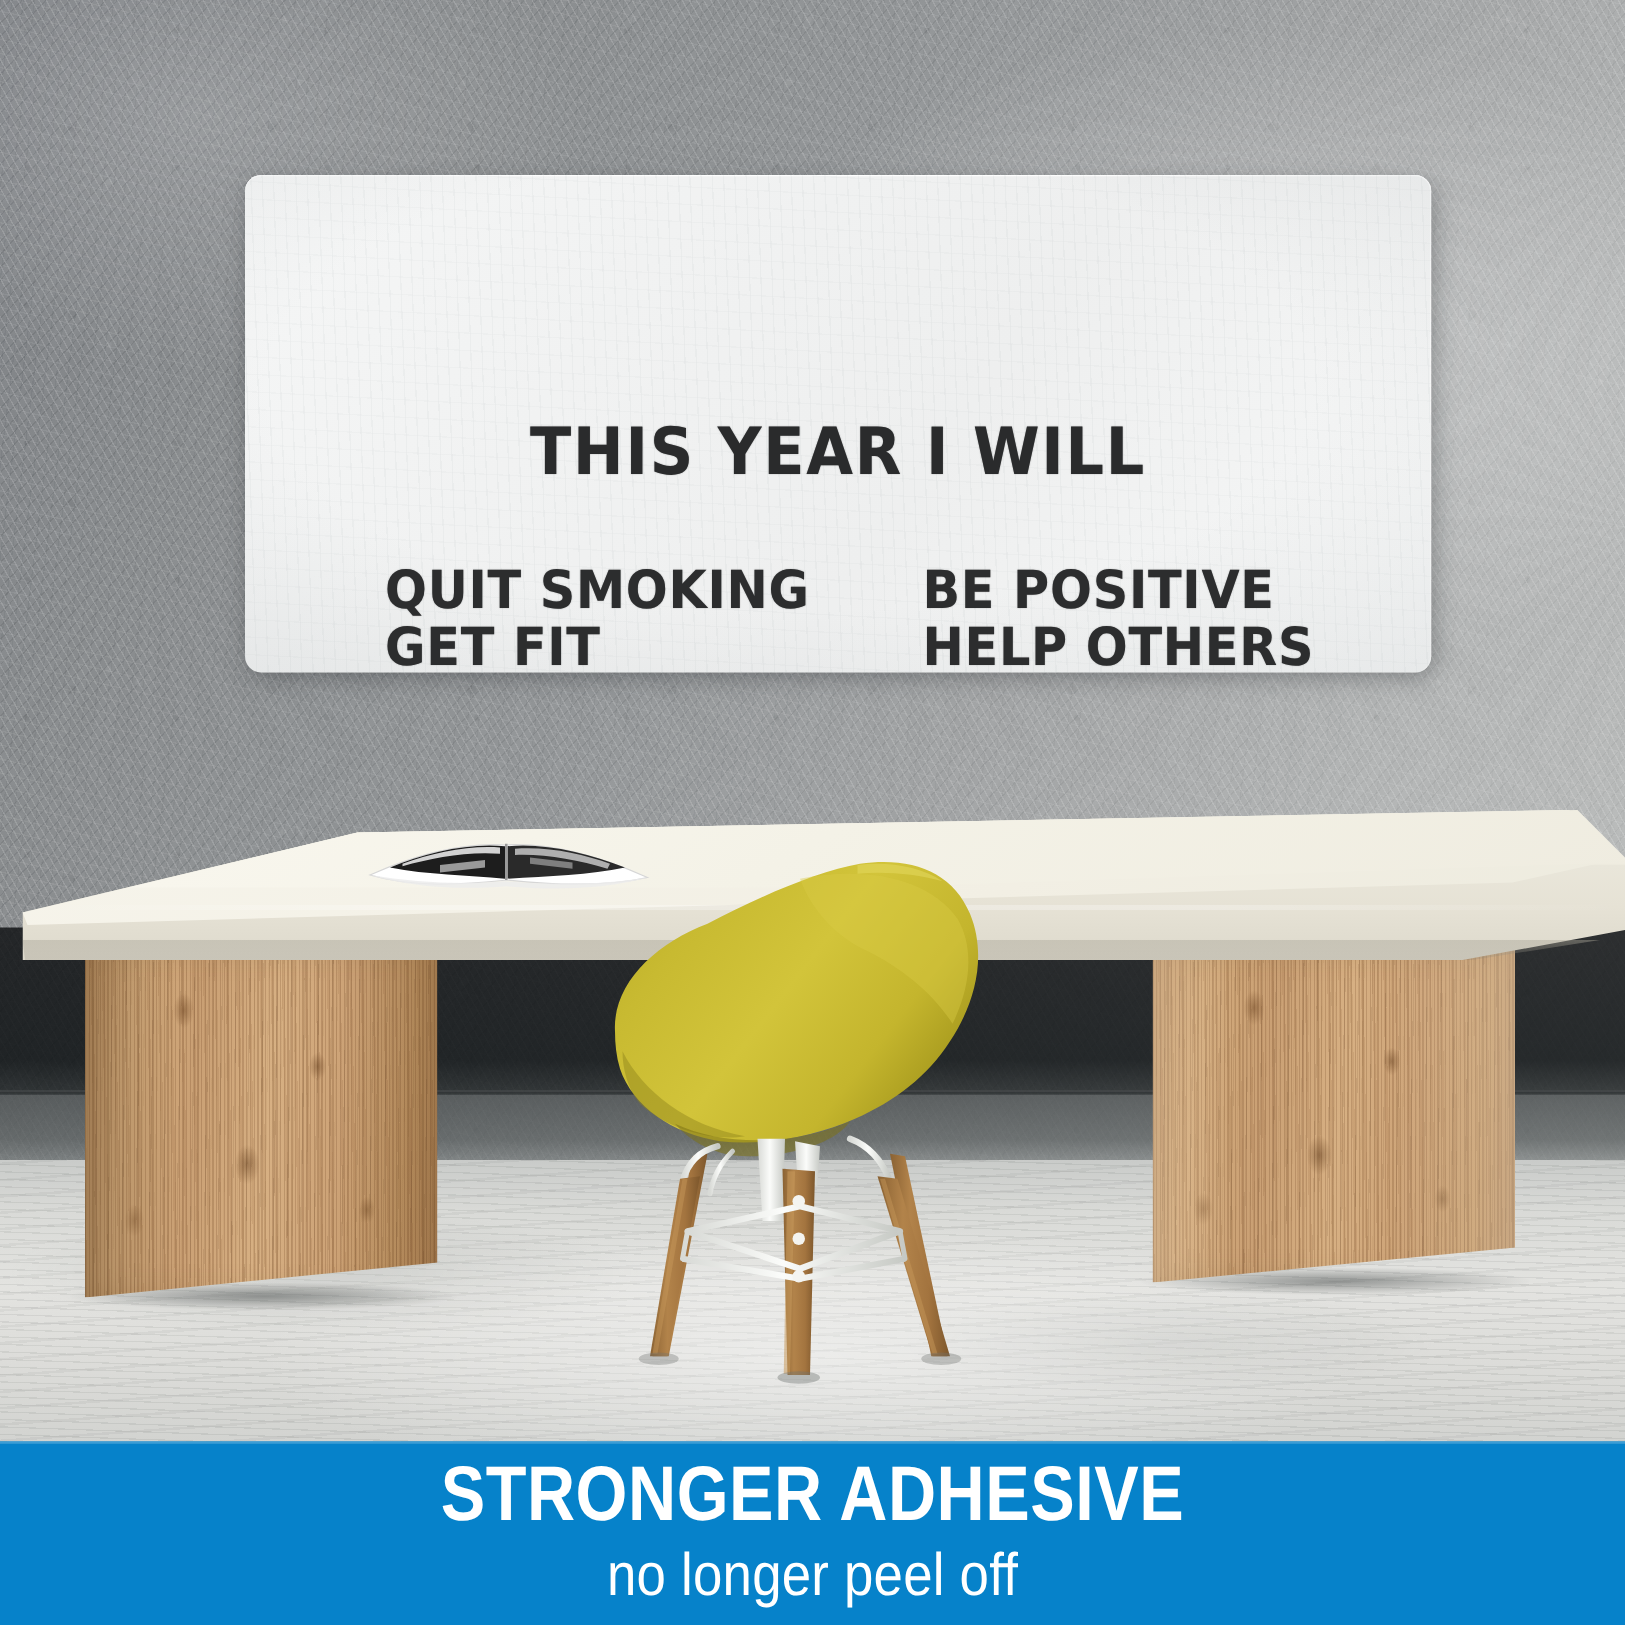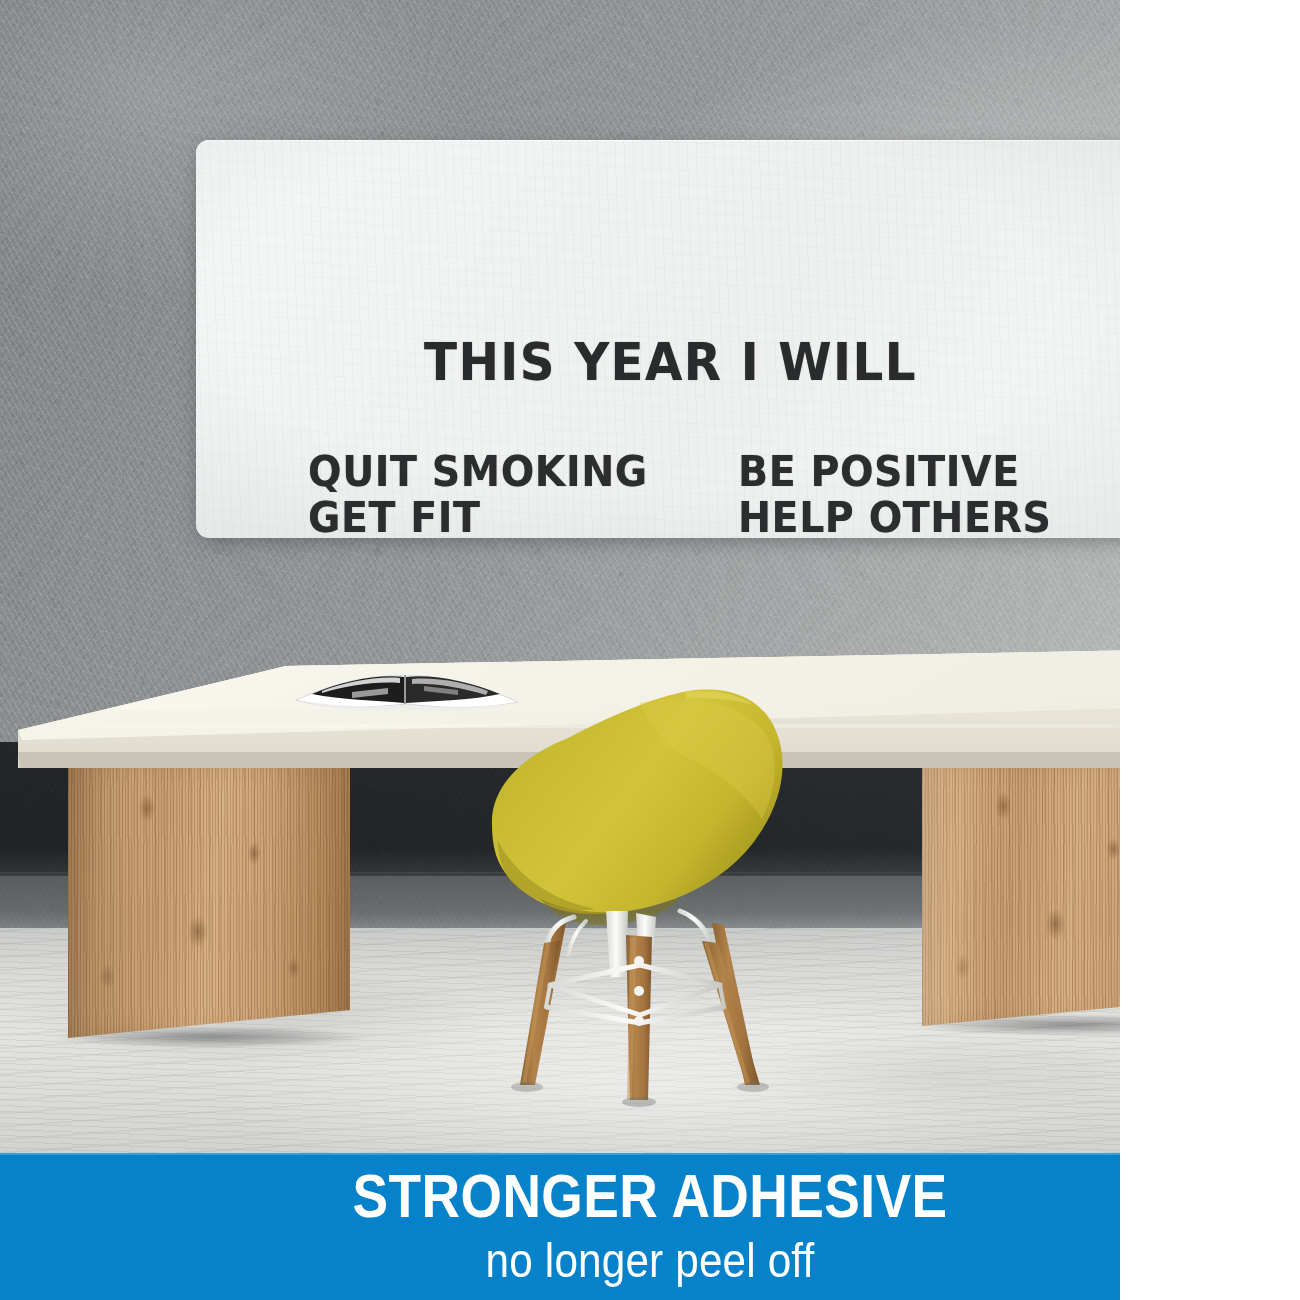--- a/index.html
+++ b/index.html
@@ -1,20 +1,20 @@
 <!DOCTYPE html>
 <html><head>
 <meta charset="utf-8">
 <style>
   html,body{margin:0;padding:0;background:#fff;}
   body{font-family:"Liberation Sans",sans-serif;}
 
   #scene{
     position:relative;
-    width:1120px;height:1300px;
+    width:1300px;height:1300px;
     overflow:hidden;
     background:#a16207;
   }
 
   
   .wall{
     position:absolute;left:0;top:0;width:1300px;height:935px;
     background:
       radial-gradient(ellipse 700px 420px at 78% 30%, rgba(255,255,255,.30), rgba(255,255,255,0) 62%),
       radial-gradient(ellipse 520px 340px at 12% 10%, rgba(255,255,255,.16), rgba(255,255,255,0) 60%),

